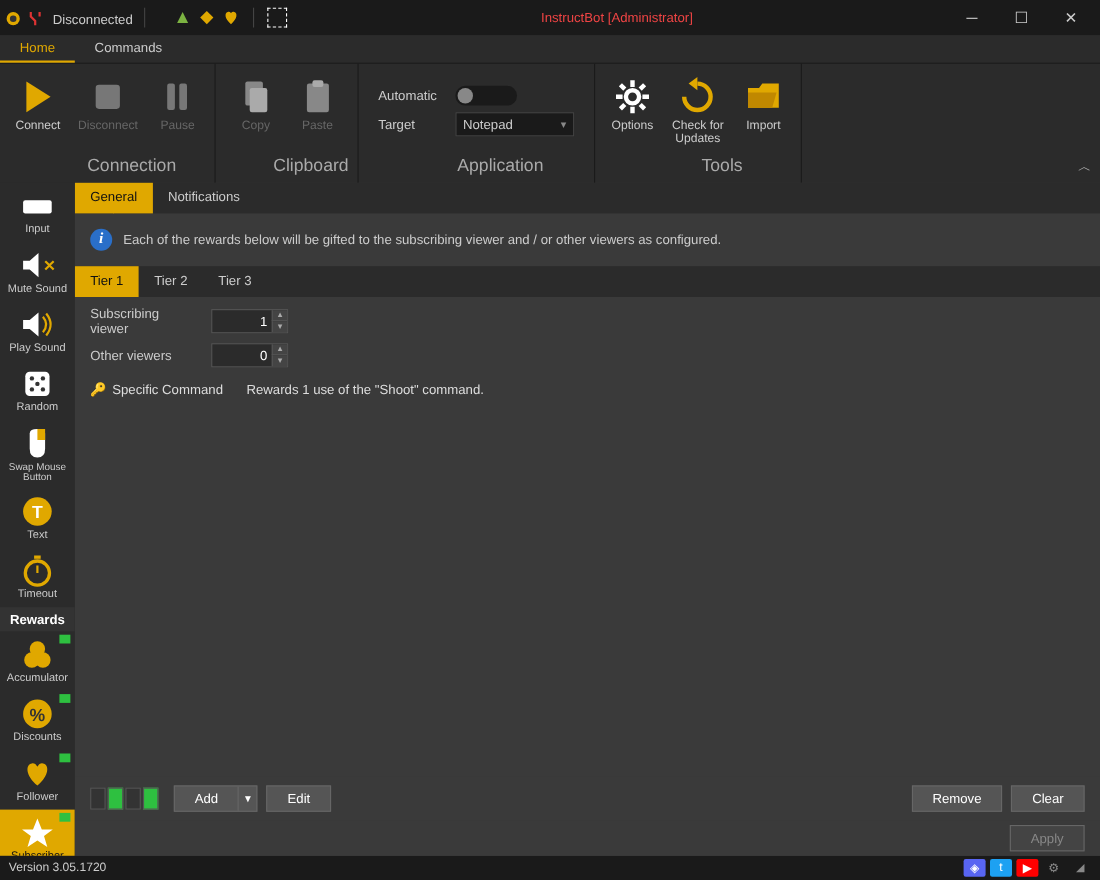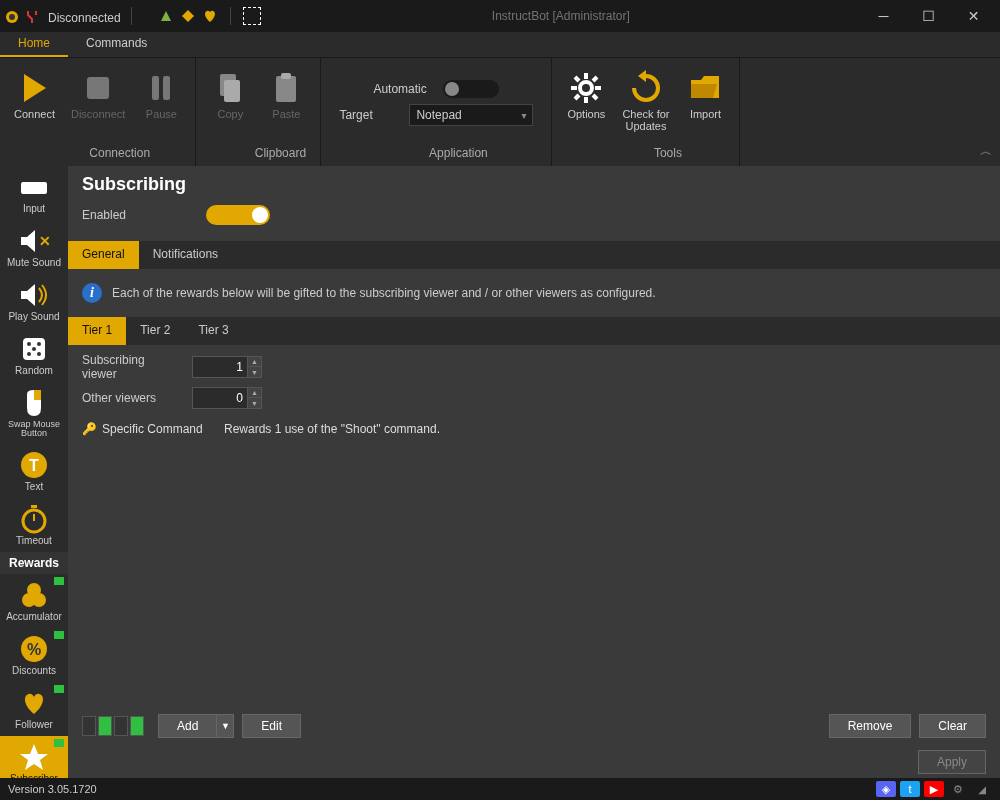--- a/index.html
+++ b/index.html
@@ -4,51 +4,51 @@
 <style>
   * { box-sizing: border-box; margin: 0; padding: 0; font-family: "Segoe UI", Tahoma, sans-serif; }
   body { width: 1000px; height: 800px; background: #2b2b2b; color: #ccc; overflow: hidden; }
   
   
   .titlebar { height: 32px; background: #1a1a1a; display: flex; align-items: center; padding: 0 4px; }
   .tb-left { display: flex; align-items: flex-end; gap: 4px; }
   .tb-icon { width: 16px; height: 16px; display: inline-block; }
   .tb-status { color: #ccc; font-size: 12px; margin-left: 4px; }
   .tb-quick { display: flex; gap: 6px; margin-left: 16px; align-items: center; }
-  .tb-title { flex: 1; text-align: center; color: #737373; font-size: 12px; }
+  .tb-title { flex: 1; text-align: center; color: #ef4444; font-size: 12px; }
   .tb-winbtns { display: flex; }
   .tb-winbtn { width: 45px; height: 32px; display: flex; align-items: center; justify-content: center; color: #ccc; font-size: 14px; }
   
   
   .menutabs { height: 26px; background: #2b2b2b; display: flex; border-bottom: 1px solid #1a1a1a; }
   .menutab { padding: 4px 18px; font-size: 12px; color: #ccc; cursor: pointer; }
   .menutab.active { color: #e0a800; border-bottom: 2px solid #e0a800; }
   
   
   .ribbon { height: 108px; background: #2b2b2b; display: flex; position: relative; }
   .ribbon-group { display: flex; flex-direction: column; align-items: center; padding: 4px 8px; border-right: 1px solid #1a1a1a; }
   .ribbon-group-items { display: flex; gap: 4px; flex: 1; align-items: flex-start; padding-top: 6px; }
-  .ribbon-group-label { font-size: 12px; color: #aaa; padding: 2px 0; margin-left: 44px; }
+  .ribbon-group-label { font-size: 16px; color: #aaa; padding: 2px 0; margin-left: 44px; }
   .ribbon-btn { display: flex; flex-direction: column; align-items: center; gap: 2px; padding: 2px 6px; cursor: pointer; min-width: 52px; }
   .ribbon-btn-icon { width: 36px; height: 36px; display: flex; align-items: center; justify-content: center; }
   .ribbon-btn-label { font-size: 11px; color: #ccc; text-align: center; line-height: 1.1; }
   .ribbon-btn.disabled .ribbon-btn-label { color: #666; }
-  .ribbon-app { display: flex; flex-direction: column; gap: 6px; padding: 6px 10px; font-size: 12px; align-items: center; }
+  .ribbon-app { display: flex; flex-direction: column; gap: 6px; padding: 6px 10px; font-size: 12px; }
   .ribbon-app-row { display: flex; align-items: center; gap: 10px; }
   .ribbon-collapse { position: absolute; right: 8px; bottom: 6px; color: #aaa; font-size: 12px; cursor: pointer; }
   
   
   .toggle { width: 56px; height: 18px; background: #1a1a1a; border-radius: 9px; position: relative; cursor: pointer; }
   .toggle.on { background: #e0a800; }
   .toggle-knob { width: 14px; height: 14px; background: #888; border-radius: 50%; position: absolute; top: 2px; left: 2px; }
   .toggle.on .toggle-knob { left: auto; right: 2px; background: #fff; }
   .toggle.on.yellow { background: #e0a800; }
   
   
-  .select { background: #1a1a1a; border: 1px solid #444; color: #ccc; font-size: 12px; padding: 2px 6px; height: 22px; width: 124px; position: relative; display: flex; align-items: center; justify-content: space-between; }
+  .select { background: #1a1a1a; border: 1px solid #444; color: #ccc; font-size: 12px; padding: 2px 6px; height: 22px; width: 108px; position: relative; display: flex; align-items: center; justify-content: space-between; }
   .select::after { content: "▾"; color: #888; font-size: 10px; }
   
   
   .body { display: flex; height: calc(800px - 32px - 26px - 108px - 22px); }
   .sidebar { width: 68px; background: #2b2b2b; display: flex; flex-direction: column; overflow: hidden; }
   .side-item { display: flex; flex-direction: column; align-items: center; padding: 4px 2px 6px; cursor: pointer; position: relative; }
   .side-item.selected { background: #e0a800; }
   .side-item.selected .side-label { color: #111; }
   .side-icon { width: 34px; height: 34px; display: flex; align-items: center; justify-content: center; }
   .side-label { font-size: 10px; color: #ccc; text-align: center; line-height: 1; }
@@ -378,29 +378,20 @@
       <div class="side-icon">
           <svg viewBox="0 0 34 34">
             <path d="M17 4 L21 14 L31 14 L23 20 L26 30 L17 24 L8 30 L11 20 L3 14 L13 14 Z" fill="#fff"></path>
           </svg>
         </div>
       <div class="side-label">Subscriber</div>
     </div>
   </div>
 
   <div class="main">
-    <div class="main-pad">
-      <div class="main-title">Subscribing</div>
-      <div class="row">
-        <span style="width:110px">Enabled</span>
-        <div class="toggle on yellow" style="width:64px;height:20px;border-radius:10px">
-            <div class="toggle-knob" style="width:16px;height:16px"></div>
-          </div>
-      </div>
-    </div>
     <div class="subtabs">
       <div class="subtab active">General</div>
       <div class="subtab">Notifications</div>
     </div>
     <div class="main-pad">
       <div class="info-row">
         <div class="info-icon">i</div>
         <span>Each of the rewards below will be gifted to the subscribing viewer and / or other viewers as configured.</span>
       </div>
     </div>

